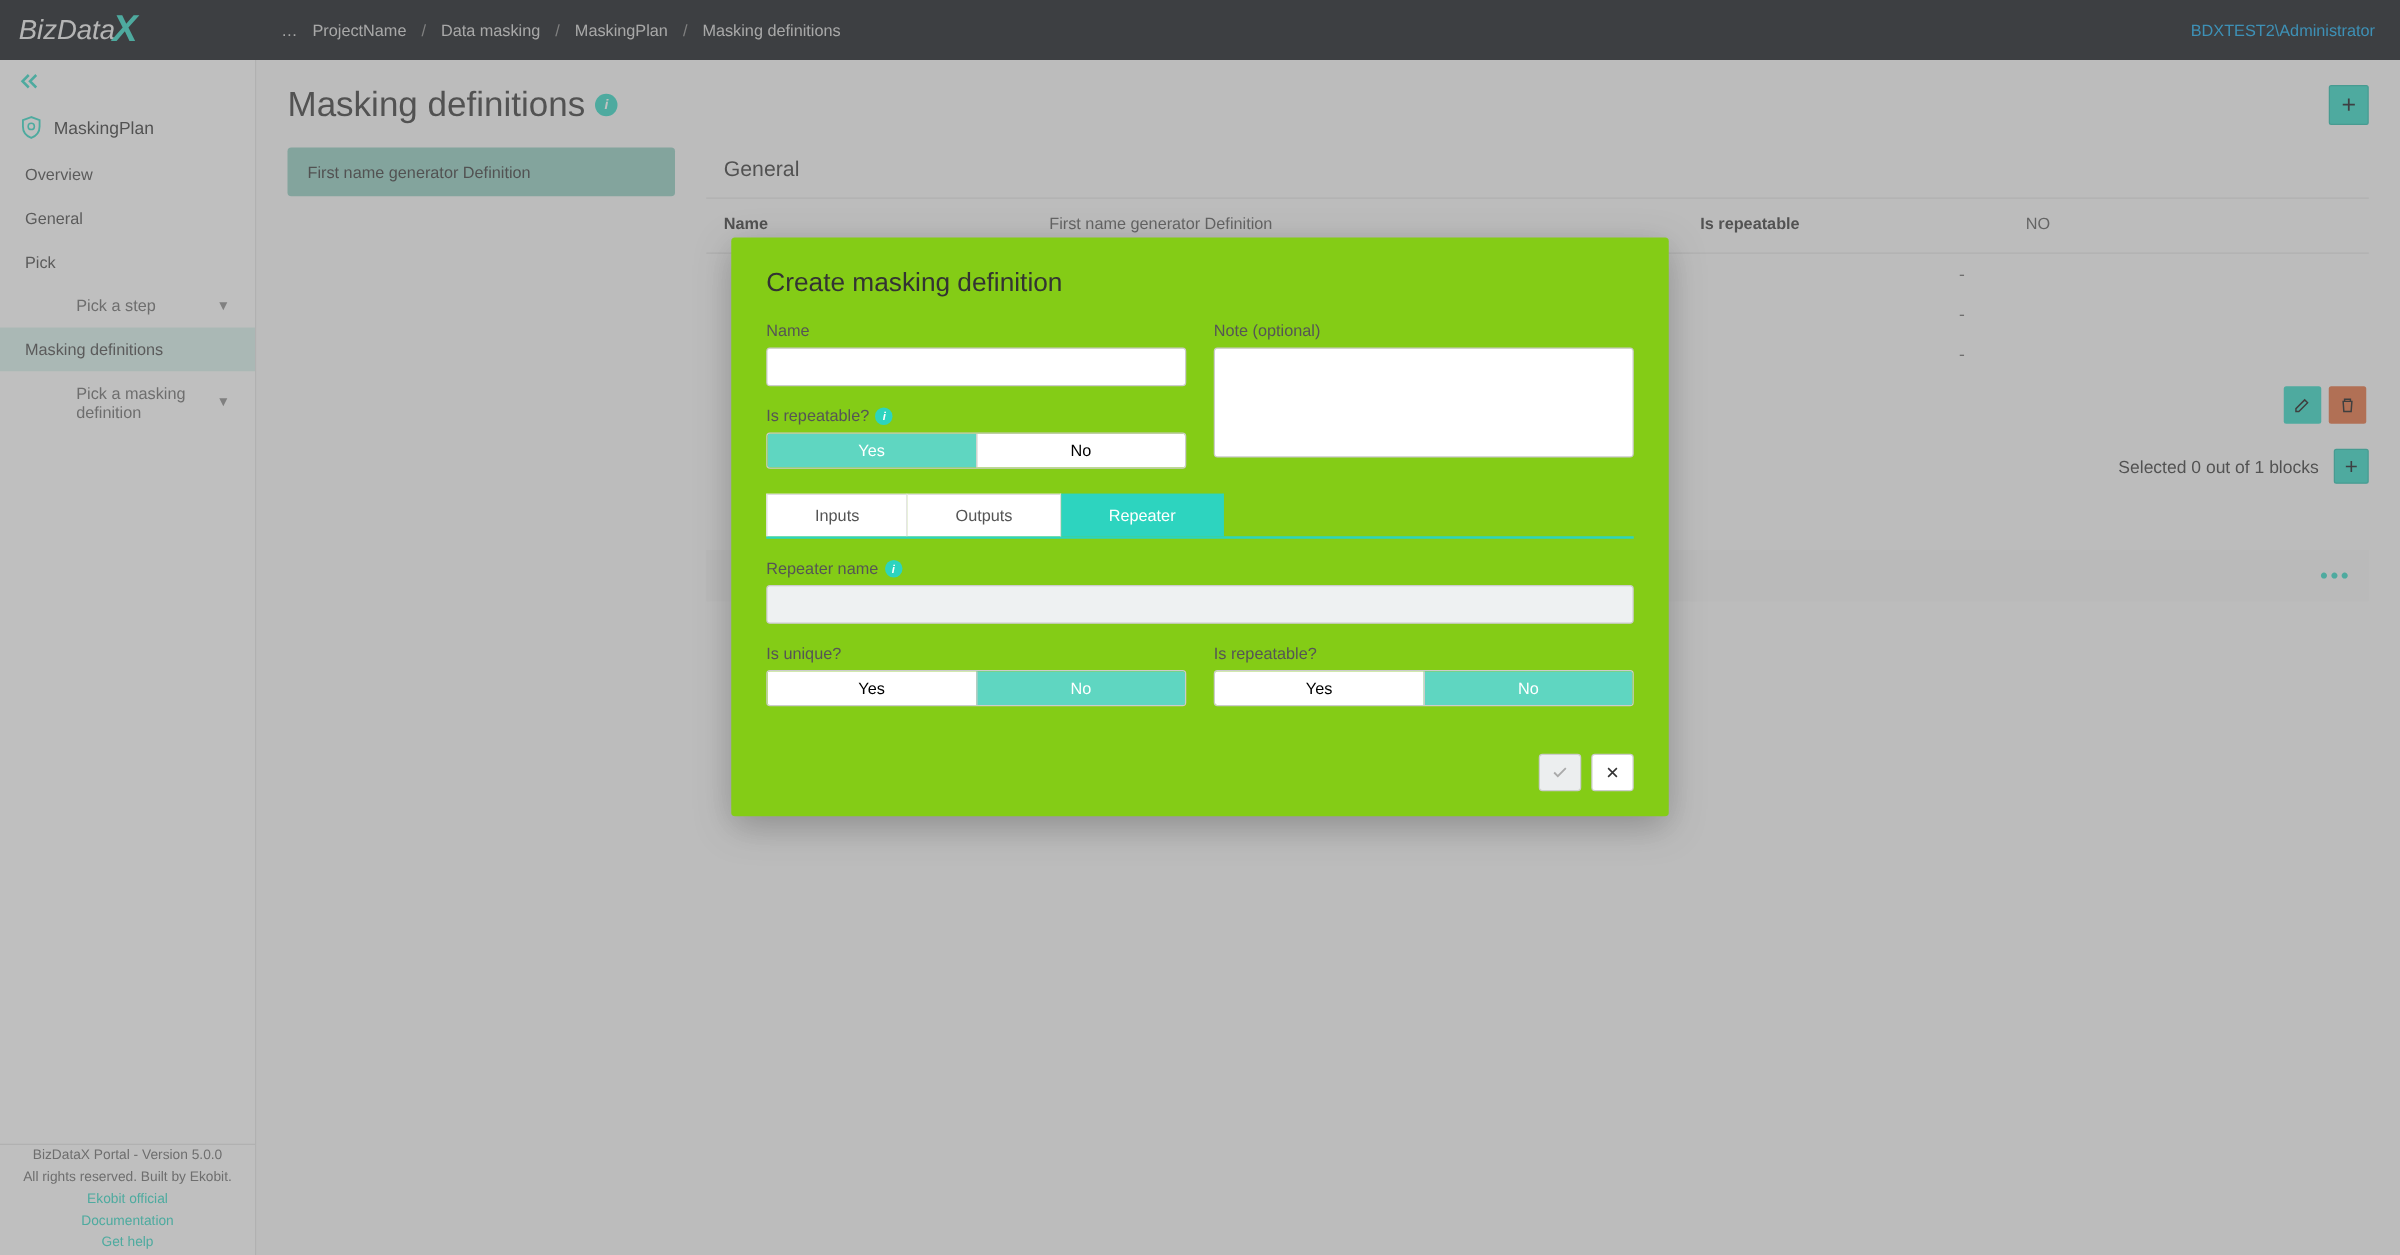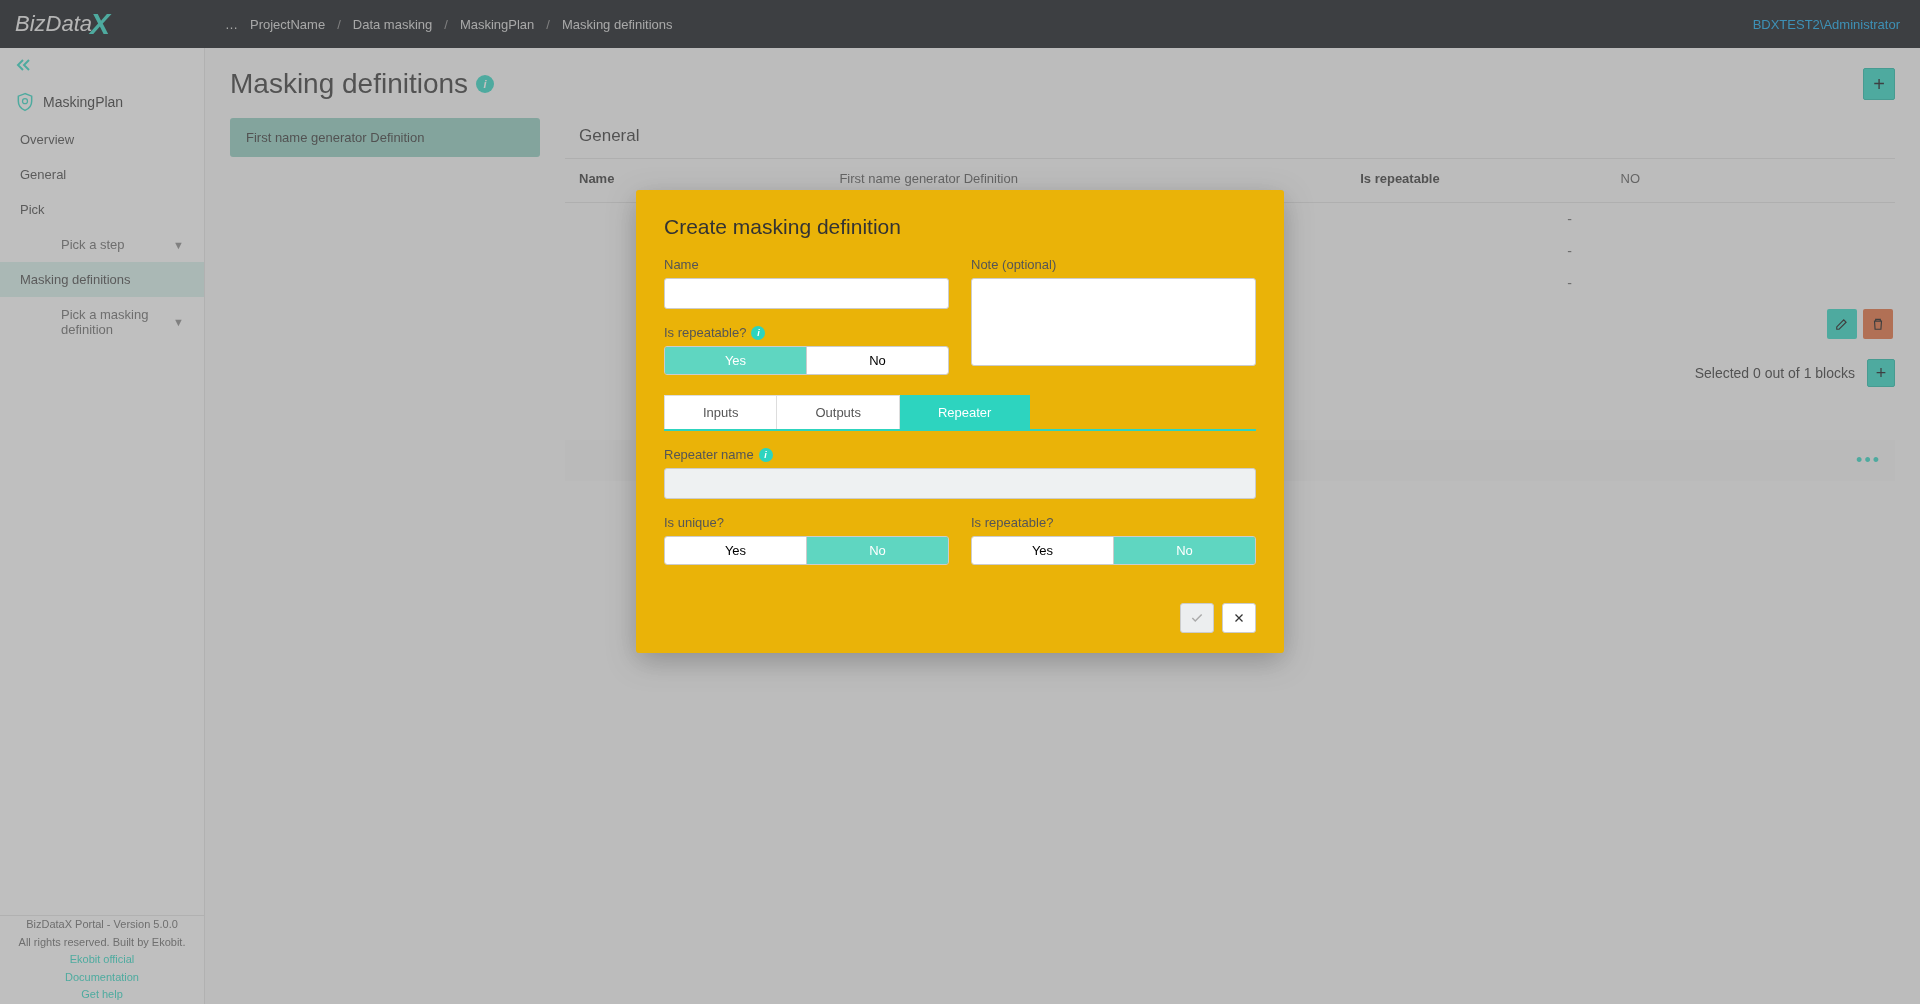--- a/index.html
+++ b/index.html
@@ -58,21 +58,21 @@
     .icon-btn.del { background: #e06a3a; color: #111; }
     
     .blocks-hdr { display: flex; justify-content: flex-end; align-items: center; gap: 12px; margin-top: 20px; font-size: 14px; color: #333; }
     .blocks-table-hdr { padding: 14px; text-align: center; font-size: 13px; color: #555; margin-top: 10px; letter-spacing: 0.5px; }
     .blocks-row { display: flex; align-items: center; padding: 10px 14px; background: #f0f0f0; }
     .blocks-row .dash { flex: 1; text-align: center; color: #666; }
     .dots { color: #2dd4bf; font-size: 18px; letter-spacing: 2px; cursor: pointer; }
     
     
     .overlay { position: fixed; inset: 0; background: rgba(120,120,120,0.45); display: flex; align-items: flex-start; justify-content: center; padding-top: 190px; z-index: 100; }
-    .modal { background: #eab308; width: 648px; border-radius: 3px; padding: 25px 28px 20px; box-shadow: 0 8px 30px rgba(0,0,0,0.25); }
+    .modal { background: #84cc16; width: 750px; border-radius: 3px; padding: 25px 28px 20px; box-shadow: 0 8px 30px rgba(0,0,0,0.25); }
     .modal-title { font-size: 21px; font-weight: 400; color: #333; margin-bottom: 18px; }
     .form-row { display: flex; gap: 22px; }
     .form-col { flex: 1; }
     .form-label { font-size: 13px; color: #555; margin-bottom: 6px; display: flex; align-items: center; gap: 5px; }
     .form-input { width: 100%; border: 1px solid #ccc; border-radius: 3px; padding: 7px 10px; font-size: 13px; }
     .form-textarea { width: 100%; border: 1px solid #ccc; border-radius: 3px; padding: 8px 10px; font-size: 13px; height: 88px; resize: none; }
     .form-input.disabled { background: #eef1f2; }
     
     .toggle-group { display: flex; border: 1px solid #ccc; border-radius: 3px; overflow: hidden; width: 100%; }
     .toggle-btn { flex: 1; padding: 6px 0; text-align: center; font-size: 13px; background: #fff; cursor: pointer; border: none; }

